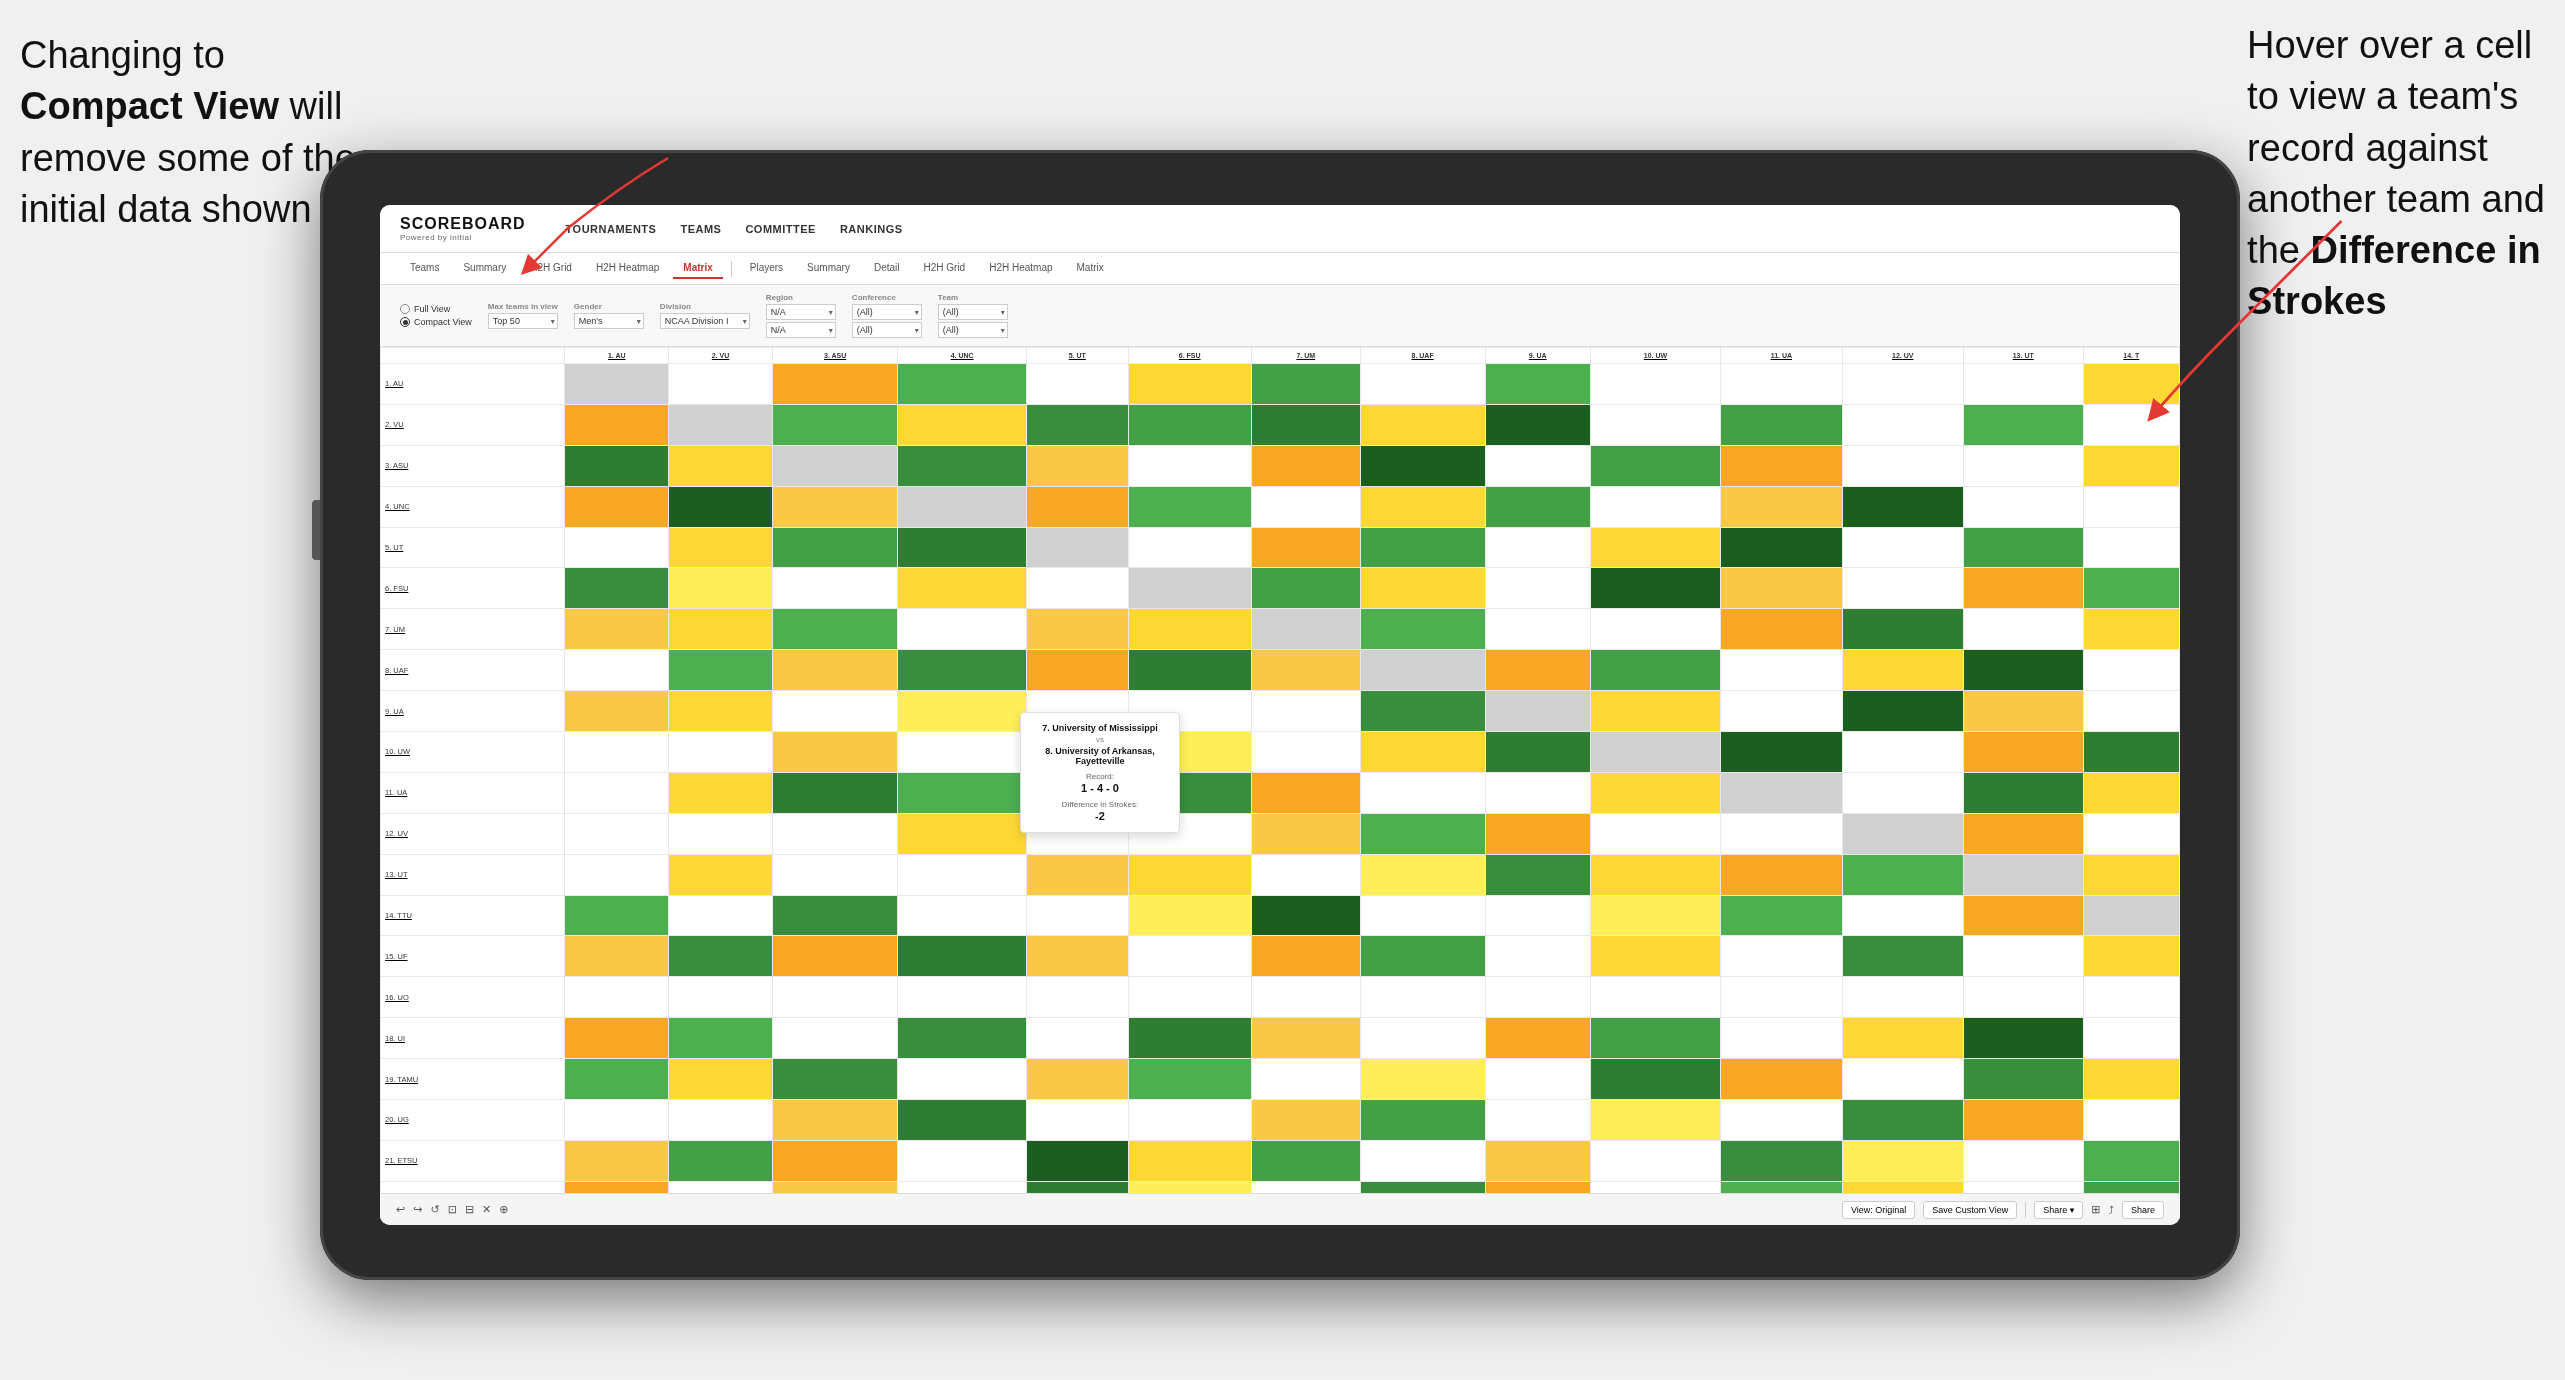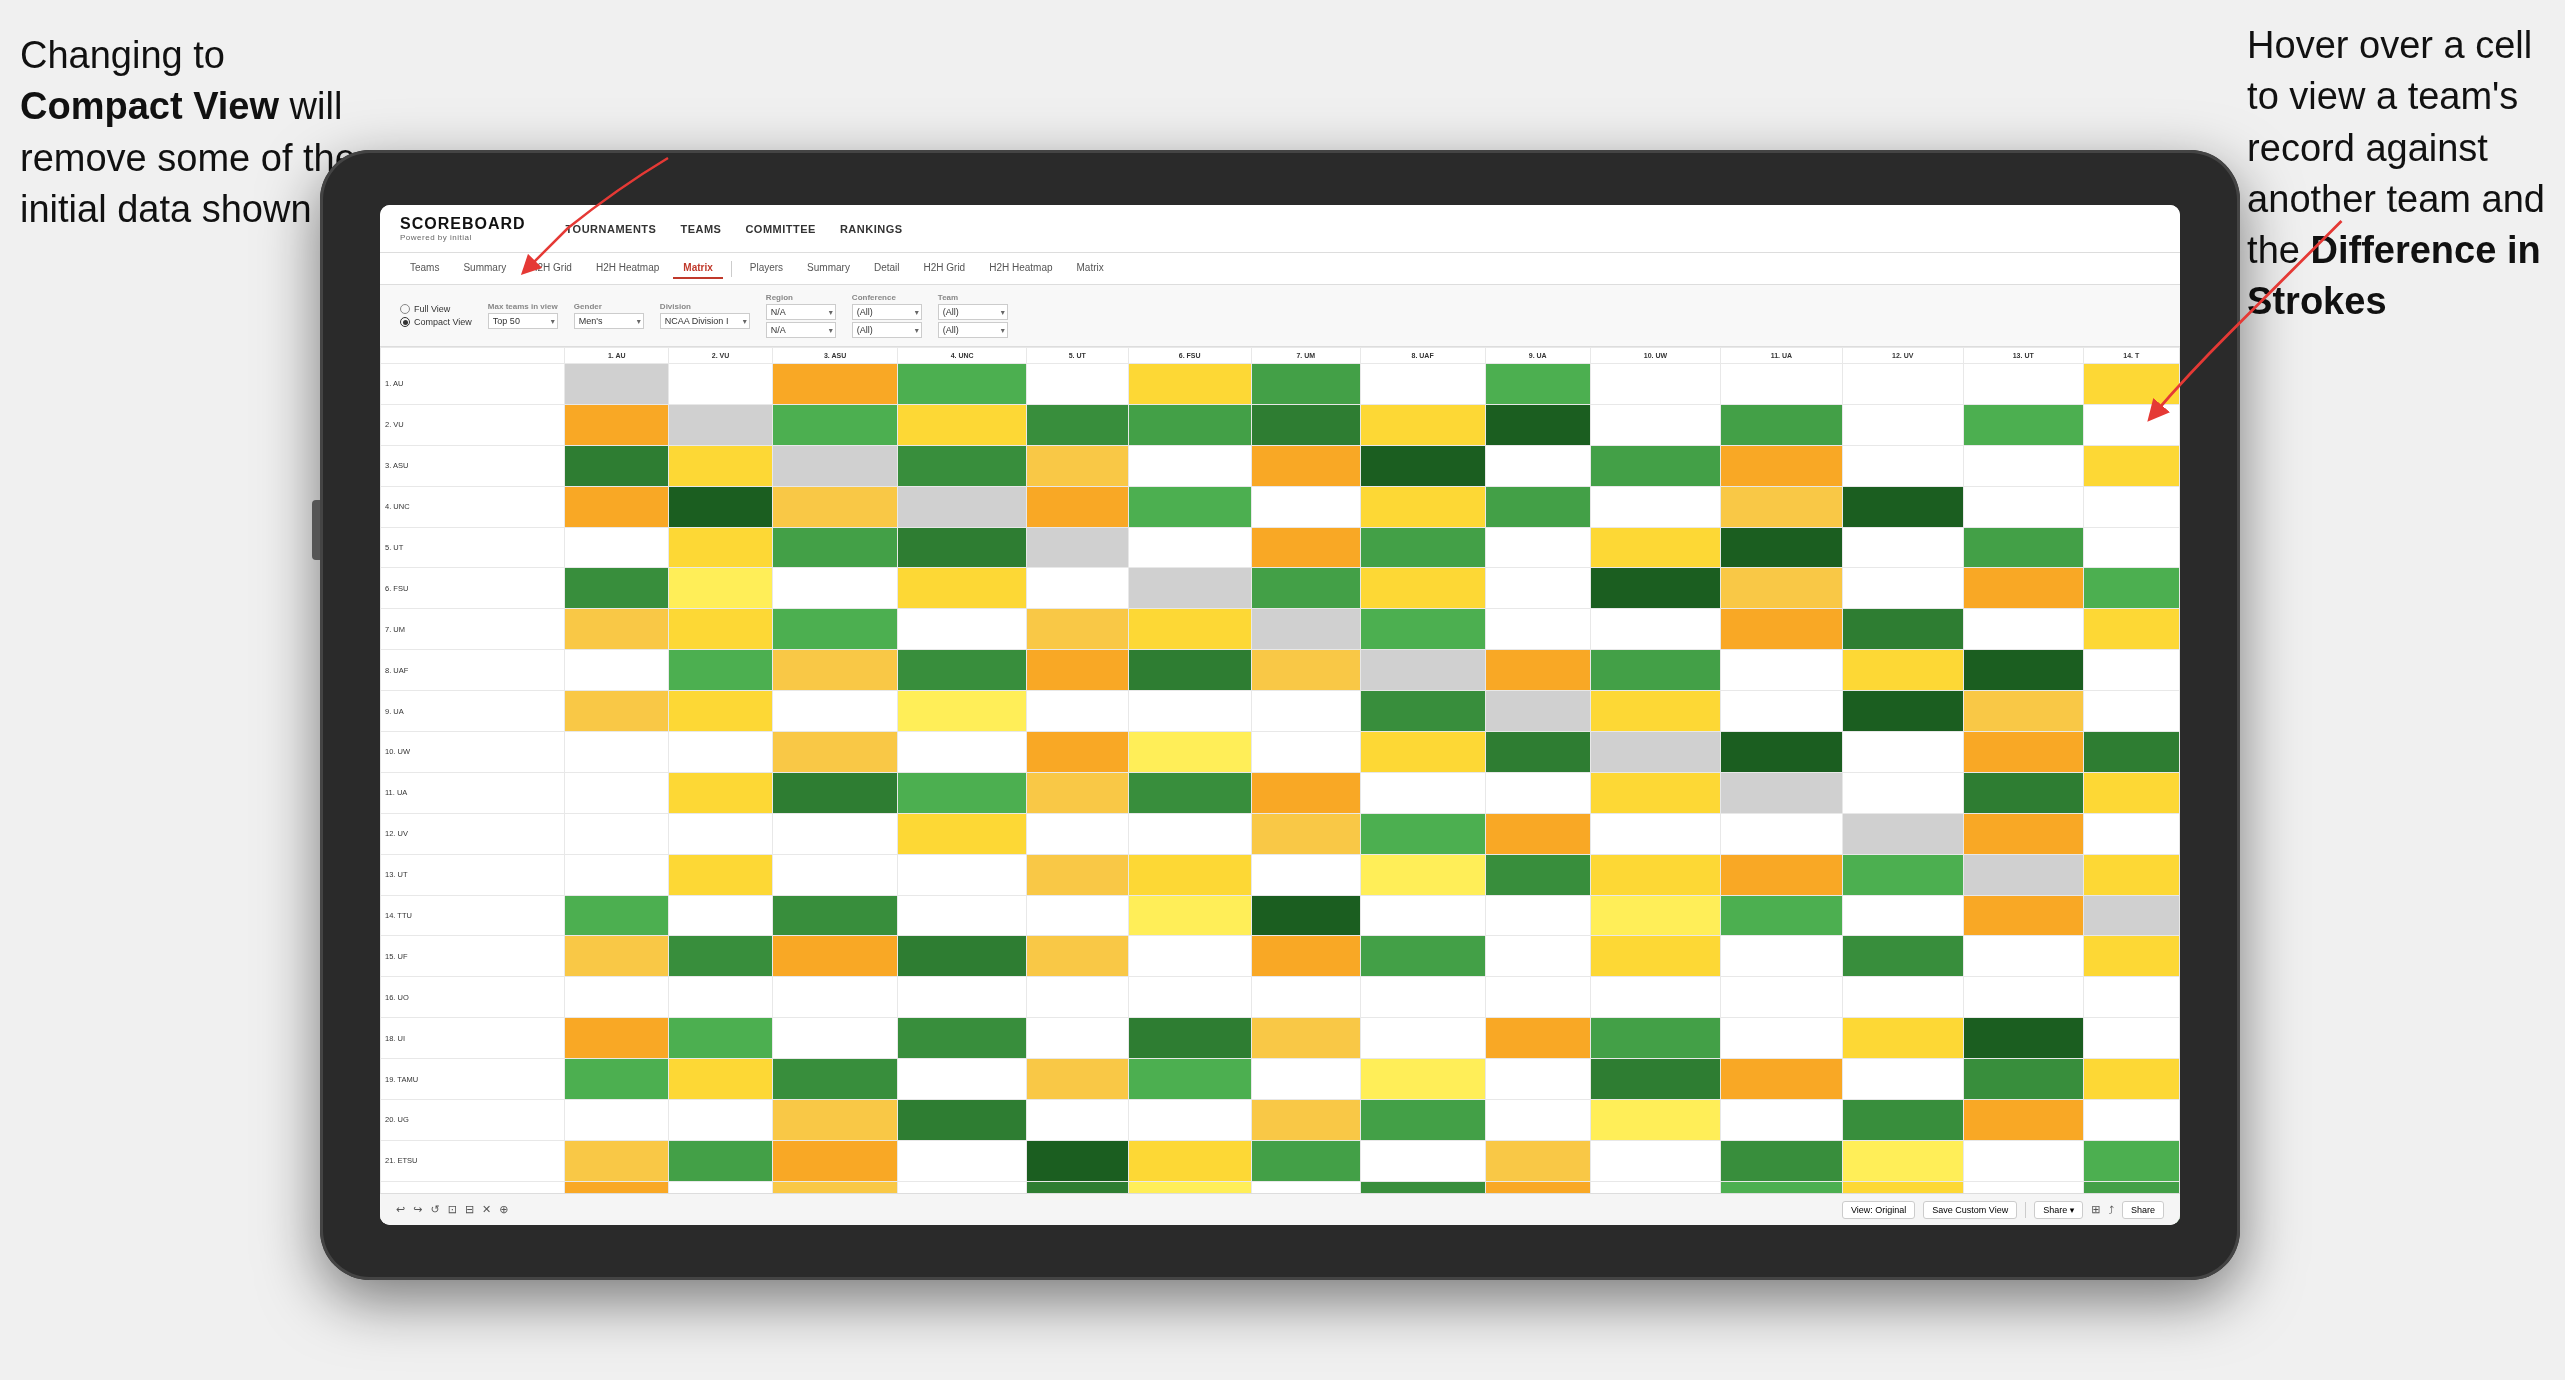--- a/index.html
+++ b/index.html
@@ -558,21 +558,21 @@
           </div>
           <div class="select-wrapper">
             <select class="filter-select">
               <option>(All)</option>
             </select>
           </div>
         </div>
       </div>
     </div>
 
-    <div class="main-content" style="height: calc(100% - 144px); overflow: auto; position: relative;">
+    <div class="main-content" style="height: calc(100% - 144px); overflow: auto; position: relative; text-decoration: underline;">
       <table class="matrix-table" id="matrix-table">
         <thead>
           <tr>
             <th class="row-label"></th>
           <th>1. AU</th>
               <th>2. VU</th>
               <th>3. ASU</th>
               <th>4. UNC</th>
               <th>5. UT</th>
               <th>6. FSU</th>
@@ -940,20 +940,29 @@
               <td style="background: rgb(249, 168, 37);"></td>
               <td style="background: rgb(255, 255, 255);"></td>
               <td style="background: rgb(76, 175, 80);"></td>
               <td style="background: rgb(253, 216, 53);"></td>
               <td style="background: rgb(255, 255, 255);"></td>
               <td style="background: rgb(67, 160, 71);"></td>
             </tr>
           </tbody>
       </table>
 
+      <div class="tooltip-popup">
+        <div class="tooltip-title">7. University of Mississippi</div>
+        <div class="tooltip-vs">vs</div>
+        <div class="tooltip-subtitle">8. University of Arkansas, Fayetteville</div>
+        <div class="tooltip-record-label">Record:</div>
+        <div class="tooltip-record-value">1 - 4 - 0</div>
+        <div class="tooltip-strokes-label">Difference in Strokes:</div>
+        <div class="tooltip-strokes-value">-2</div>
+      </div>
     </div>
 
     <div class="bottom-toolbar">
       <span class="toolbar-icon">↩</span>
       <span class="toolbar-icon">↪</span>
       <span class="toolbar-icon">↺</span>
       <span class="toolbar-icon">⊡</span>
       <span class="toolbar-icon">⊟</span>
       <span class="toolbar-icon">✕</span>
       <span class="toolbar-icon">⊕</span>

